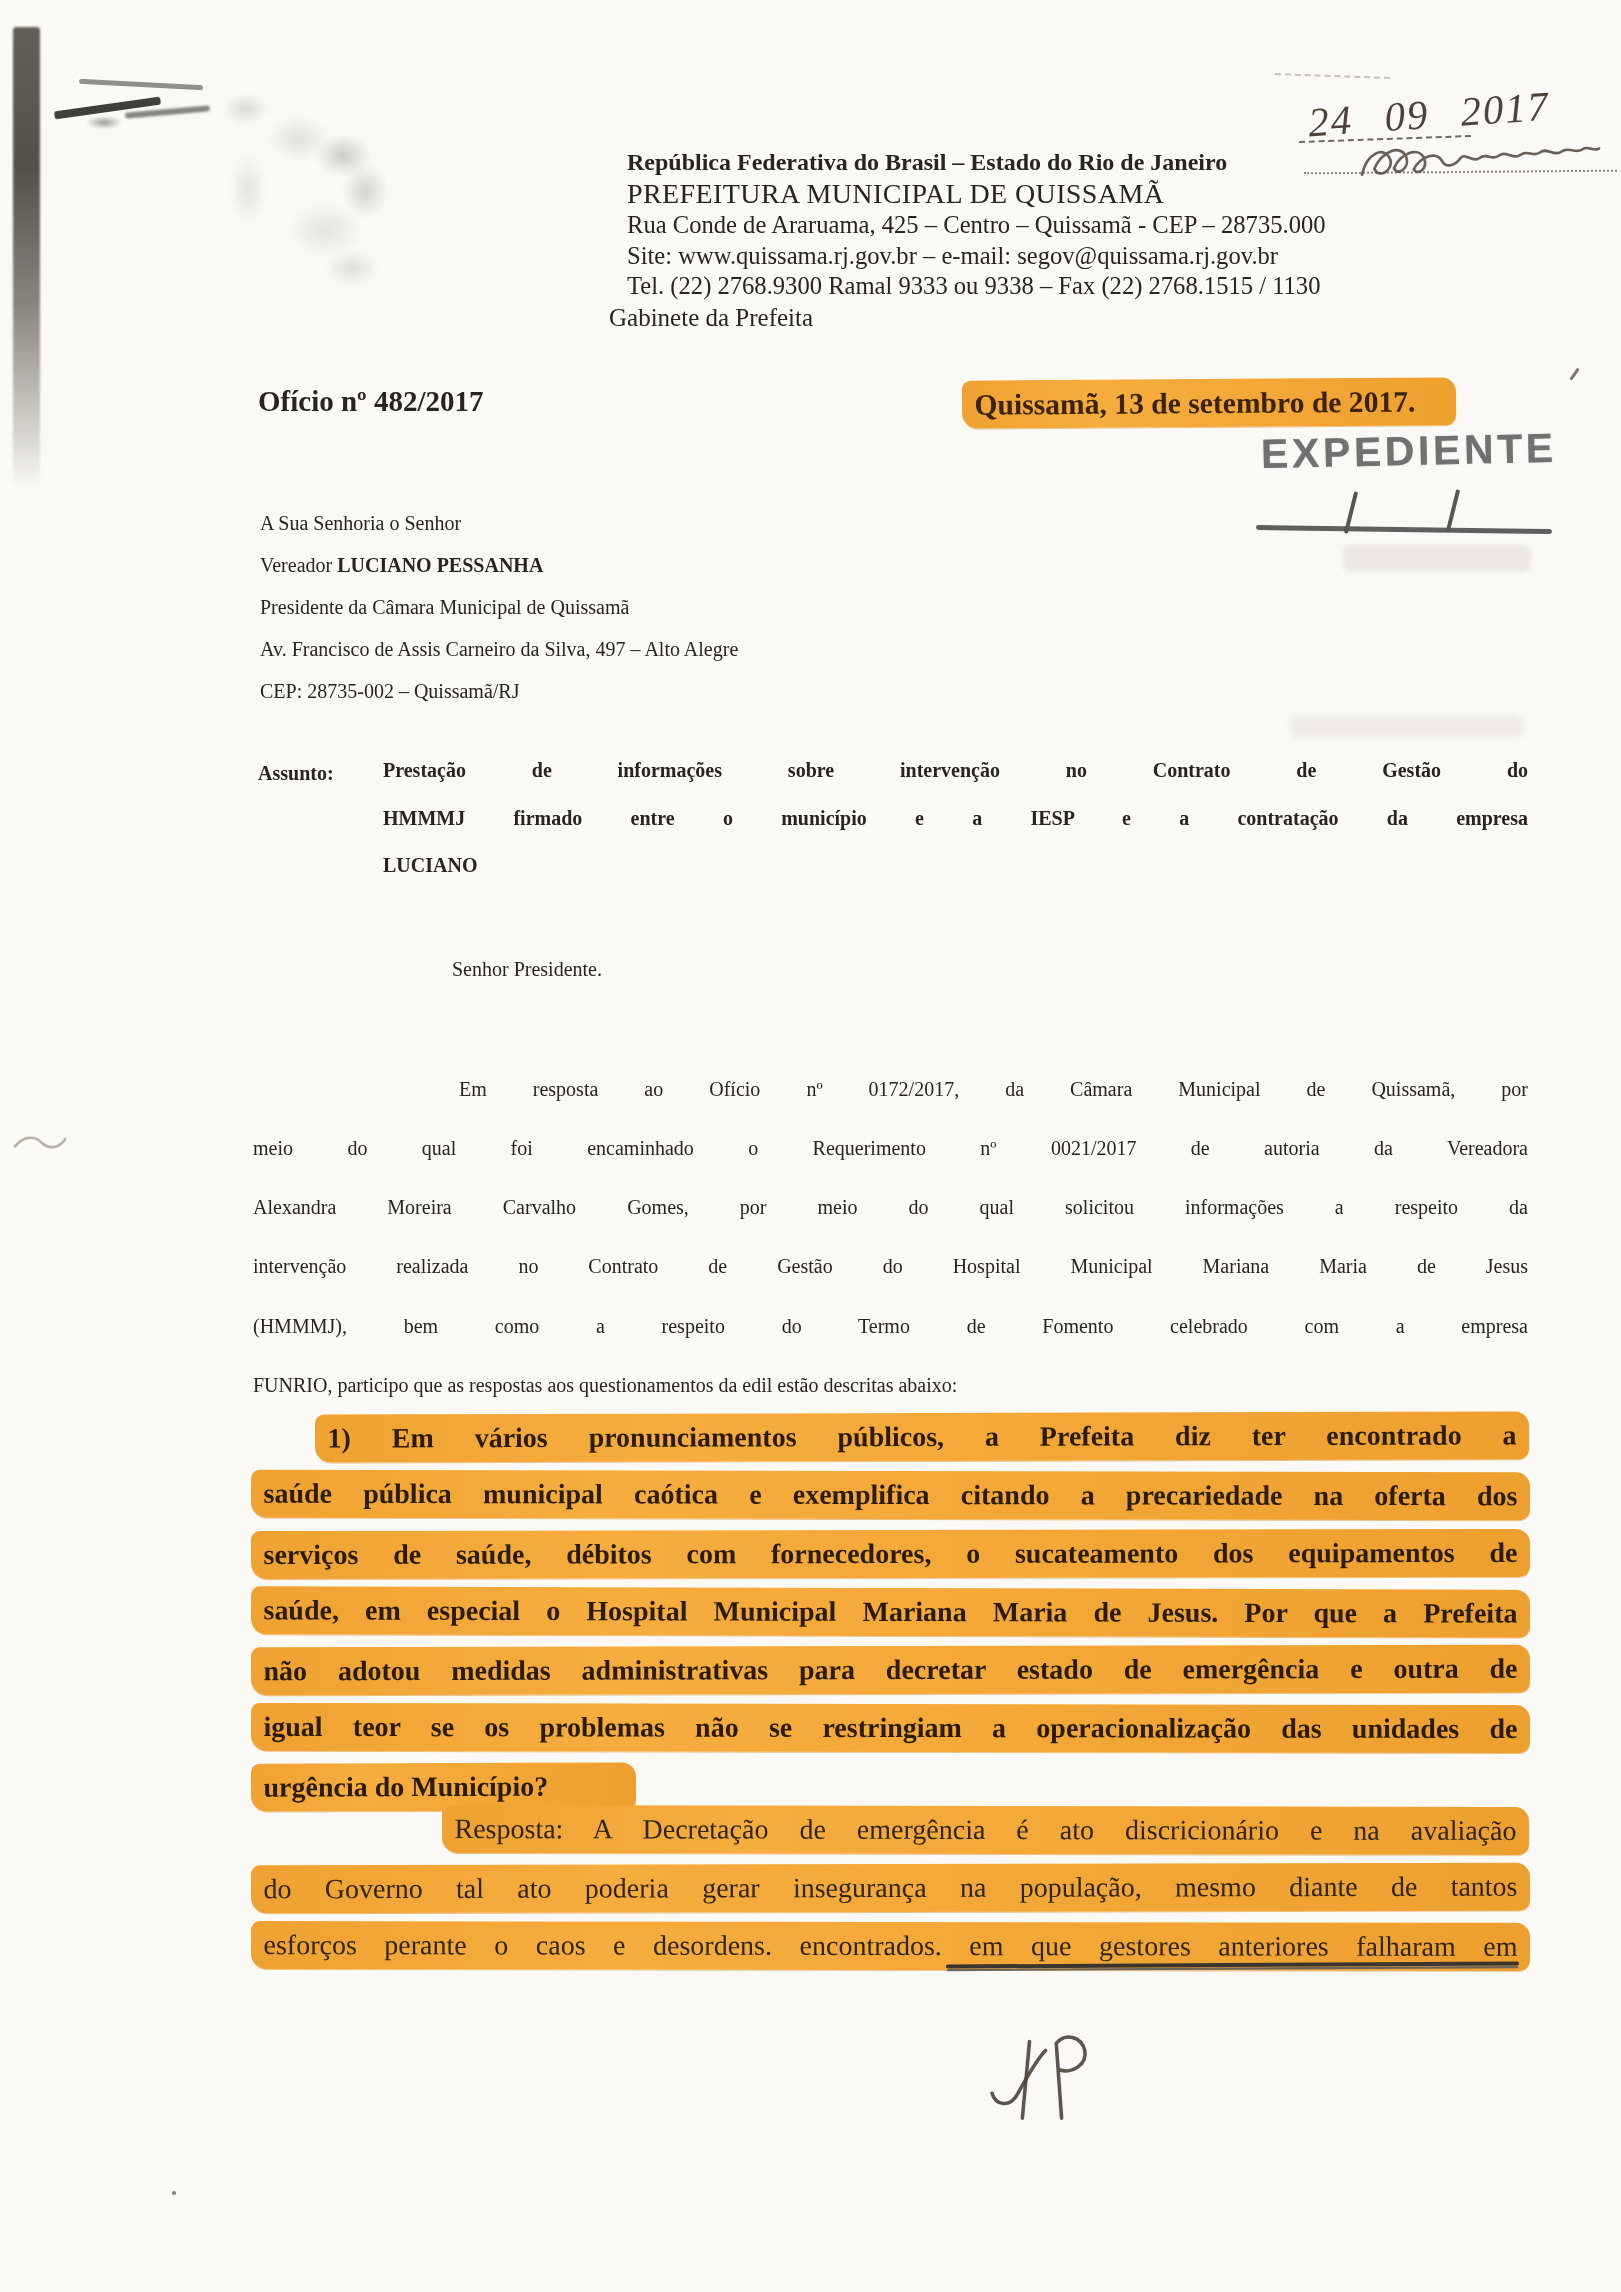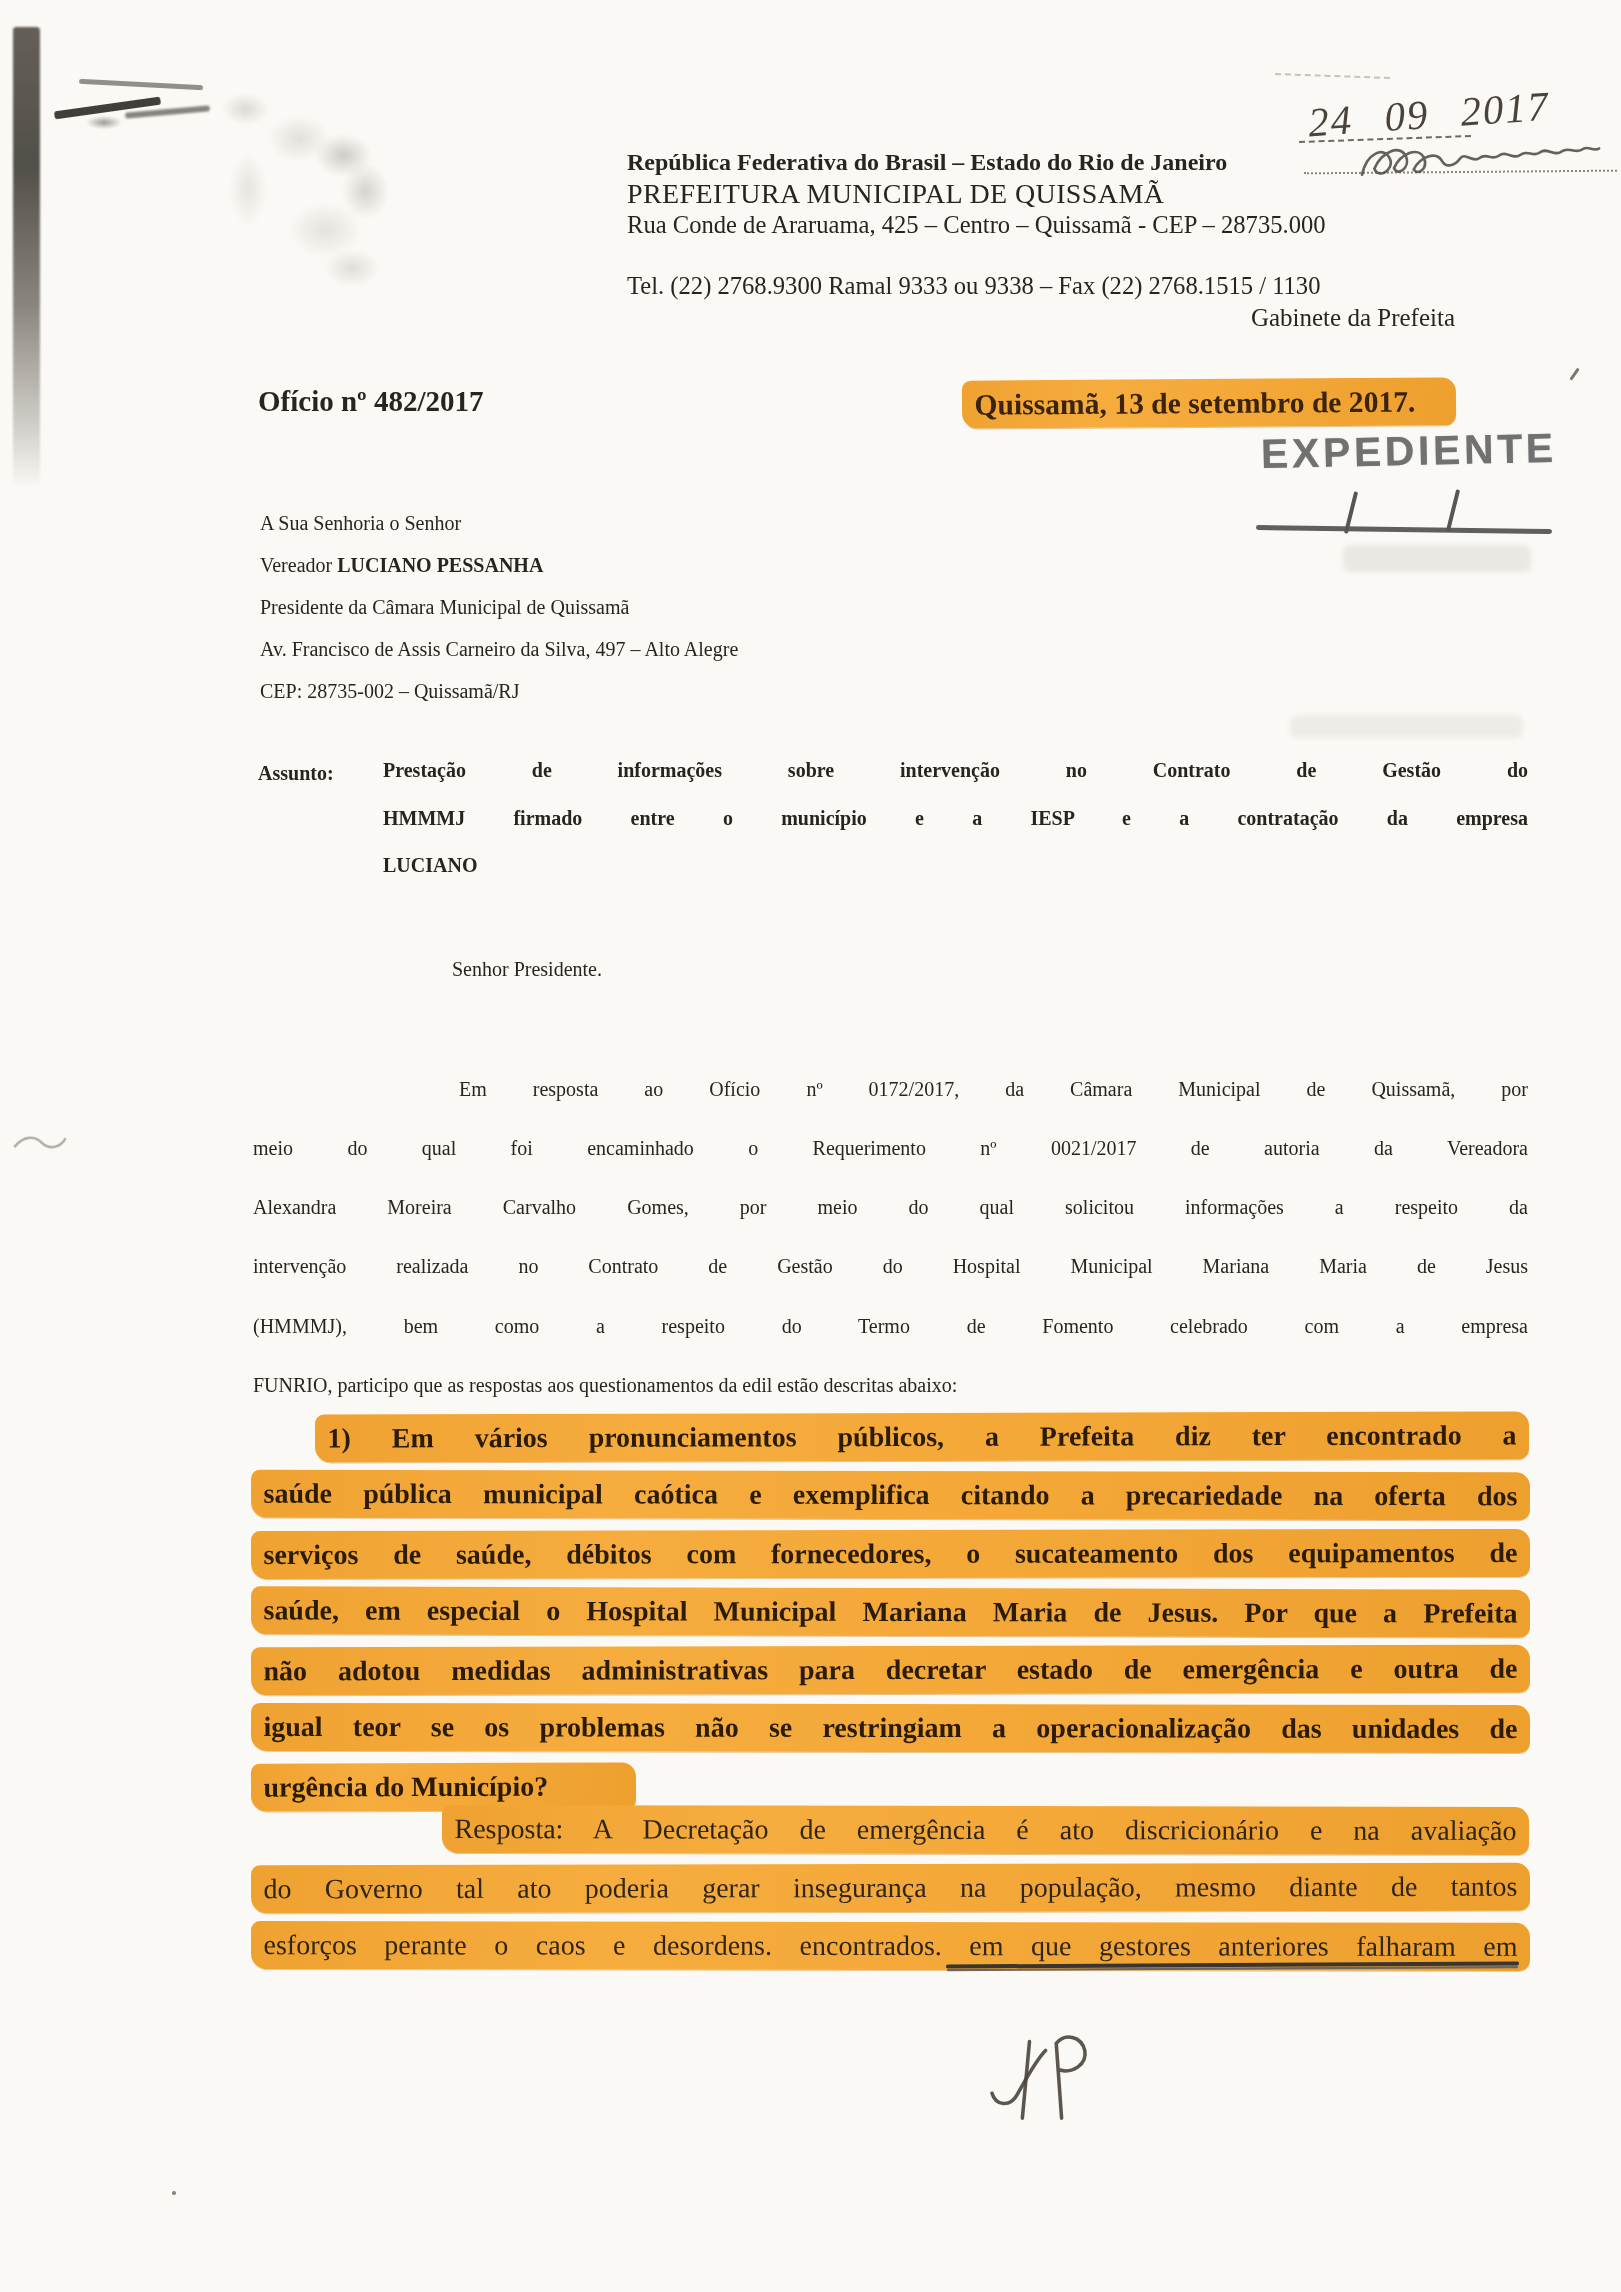--- a/index.html
+++ b/index.html
@@ -20,21 +20,21 @@
   .logo-speck{position:absolute;background:radial-gradient(closest-side,rgba(110,108,102,.8),rgba(110,108,102,0));filter:blur(1.8px);}
   .ghost{position:absolute;background:rgba(120,115,108,.12);filter:blur(2.7px);border-radius:7.2px;}
   .speck{position:absolute;width:3.6px;height:3.6px;border-radius:50%;background:#8b857c;}
   
   .lh{position:absolute;left:627px;white-space:nowrap;}
   .lh1{top:149px;font-size:24px;font-weight:bold;text-align:right;}
   .lh2{top:178px;font-size:28px;letter-spacing:0.4px;}
   .lh3{top:211px;font-size:24.6px;}
   .lh4{top:242px;font-size:24.6px;}
   .lh5{top:272px;font-size:24.6px;}
-  .lh6{top:304px;left:658px;width:797px;text-align:right;font-size:25px;}
+  .lh6{top:304px;left:609px;width:797px;text-align:left;font-size:25px;}
   
   .recv-date{position:absolute;left:1308px;top:90px;font-size:41px;font-style:italic;
     letter-spacing:1.8px;word-spacing:19.7px;color:#4b433a;transform:rotate(-4deg);white-space:nowrap;}
   .hand-ul1{position:absolute;left:1299px;top:138px;width:172px;border-top:2.7px dashed #6f6962;transform:rotate(-2deg);}
   .hand-ul2{position:absolute;left:1304px;top:171px;width:313px;border-top:2.7px dotted #8d867d;transform:rotate(-.5deg);}
   .hand-faint{position:absolute;left:1275px;top:75px;width:115px;border-top:2.7px dashed #c8c2b8;transform:rotate(2deg);}
   .sig{position:absolute;left:1354px;top:131px;transform:rotate(-2deg);}
   .hook{position:absolute;left:1573px;top:367px;width:2.7px;height:14.3px;background:#7b766f;transform:rotate(35deg);border-radius:1.8px;}
   .stamp{position:absolute;left:1261px;top:428px;font-family:"Liberation Sans","DejaVu Sans",sans-serif;
     font-weight:700;font-size:41px;letter-spacing:3.6px;color:#717171;transform:rotate(-1.2deg);
@@ -89,20 +89,21 @@
     <div class="logo-speck" style="left:324px;top:249px;width:56px;height:38px;opacity:.24;"></div>
   </div>
 
   <div class="ghost" style="left:1343px;top:545px;width:188px;height:27px;"></div>
   <div class="ghost" style="left:1290px;top:715px;width:233px;height:23px;opacity:.8;"></div>
   <div class="speck" style="left:172px;top:2191px;"></div>
 
   <div class="lh lh1">República Federativa do Brasil – Estado do Rio de Janeiro</div>
   <div class="lh lh2">PREFEITURA MUNICIPAL DE QUISSAMÃ</div>
   <div class="lh lh3">Rua Conde de Araruama, 425 – Centro – Quissamã - CEP – 28735.000</div>
+  <div class="lh lh4">Site: www.quissama.rj.gov.br – e-mail: segov@quissama.rj.gov.br</div>
   <div class="lh lh5">Tel. (22) 2768.9300 Ramal 9333 ou 9338 – Fax (22) 2768.1515 / 1130</div>
   <div class="lh lh6">Gabinete da Prefeita</div>
 
   <div class="hand-faint"></div>
   <div class="recv-date">24 09 2017</div>
   <div class="hand-ul1"></div>
   <div class="hand-ul2"></div>
   <svg class="sig" width="262" height="59" viewBox="0 0 292 66">
     <path d="M8 44 C14 20 34 12 40 28 C44 40 26 50 22 38 C30 20 52 10 58 26 C62 38 48 48 44 38 C52 22 72 14 78 28 C82 40 70 48 66 40 C74 26 92 20 98 32 C102 40 112 38 118 30 C124 22 132 36 140 30 C148 24 154 34 162 28 C170 22 178 34 186 28 C194 22 200 32 208 26 C216 20 224 32 232 26 C240 20 248 30 256 24 C262 20 268 28 274 24" fill="none" stroke="#4e463e" stroke-width="3" stroke-linecap="round" opacity=".85"></path>
   </svg>

